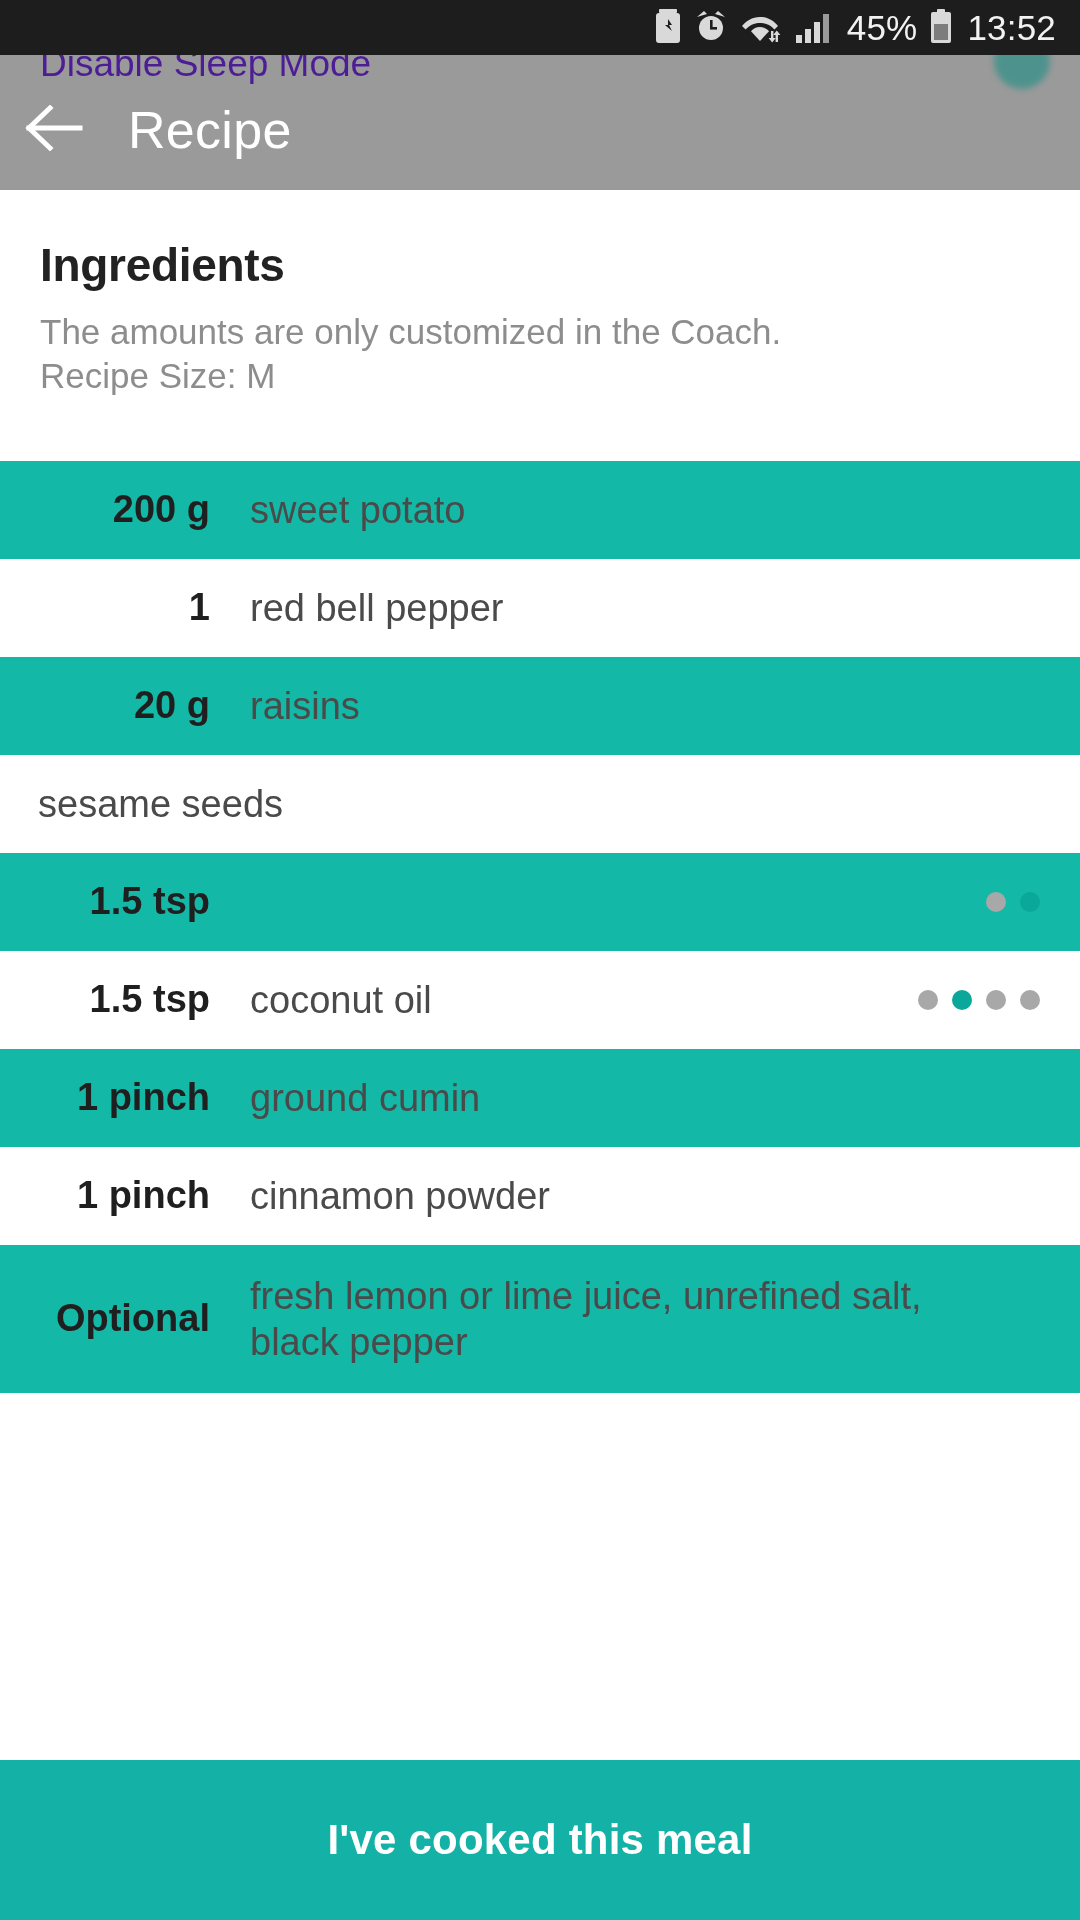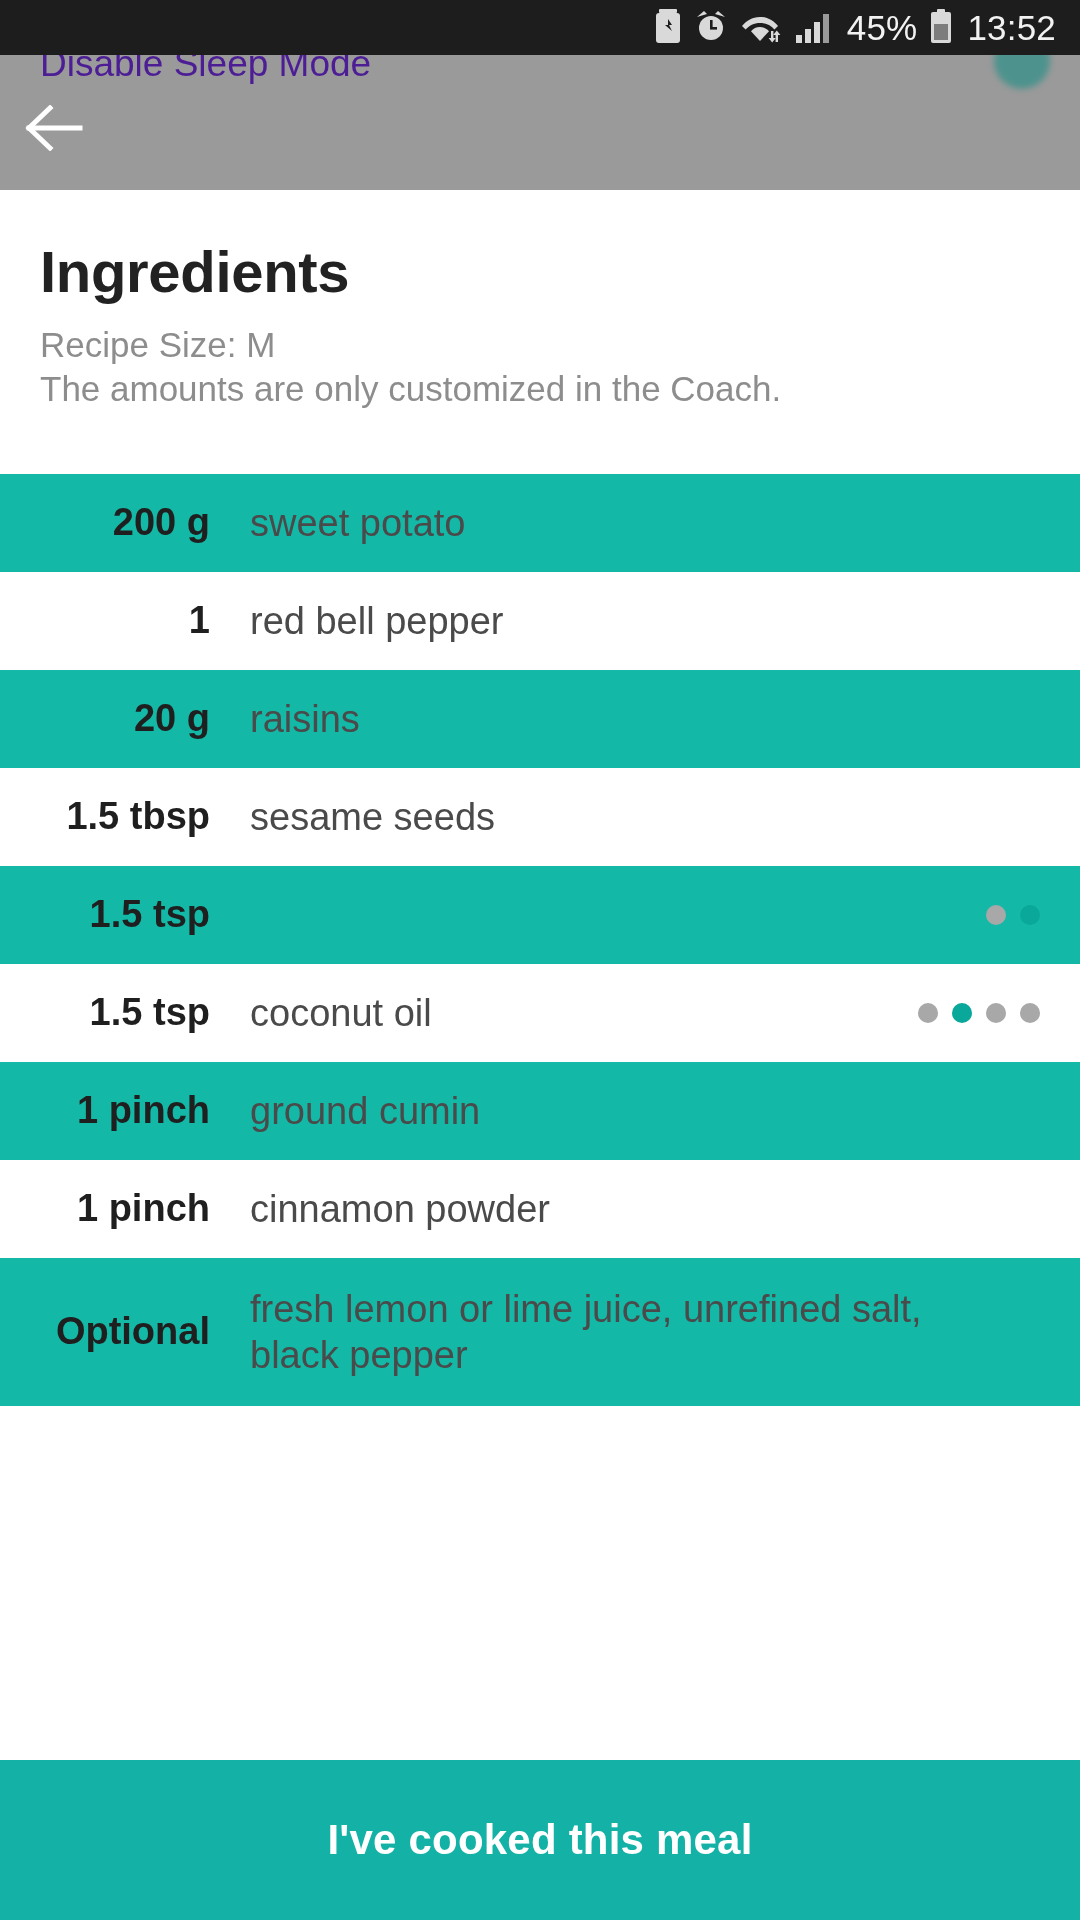--- a/index.html
+++ b/index.html
@@ -59,21 +59,21 @@
     background:#9a9a9a; z-index:15;
   }
 
   
   .content{
     position:absolute; top:190px; left:0; width:1080px;
     background:#ffffff; z-index:5;
   }
   .section-head{ padding:48px 40px 0 40px; }
   .section-title{
-    font-size:58px; font-weight:700; color:#222222; letter-spacing:-.3px;
+    font-size:46px; font-weight:700; color:#222222; letter-spacing:-.3px;
   }
   .section-sub{
     margin-top:18px; font-size:35px; color:#8d8d8d;
     line-height:1.27; font-weight:400;
   }
   .sub-line{ display:block; }
 
   .list{ margin-top:62px; }
   .row{
     position:relative; display:flex; align-items:center;
@@ -168,47 +168,47 @@
   <div class="toolbar-strip"></div>
   <div class="toolbar">
     <div class="back-btn">
       <span>
         <svg width="62" height="46" viewBox="0 0 62 46">
           <path d="M26 3 L5 23 L26 43" stroke="#ffffff" stroke-width="5" fill="none" stroke-linecap="square"></path>
           <line x1="5" y1="23" x2="56" y2="23" stroke="#ffffff" stroke-width="5" stroke-linecap="square"></line>
         </svg>
       </span>
     </div>
+    <div class="toolbar-title">Recipe</div>
   </div>
 
   <div class="content">
 
     <div class="section-head">
       <div class="section-title">Ingredients</div>
       <div class="section-sub">
+        <span class="sub-line">The amounts are only customized in the Coach.</span>
         <span class="sub-line">Recipe Size: M</span>
-        <span class="sub-line">The amounts are only customized in the Coach.</span>
       </div>
     </div>
 
     <div class="list" id="ingredient-list">
         <div class="row alt">
           <div class="amount">200 g</div>
           <div class="name">sweet potato</div>
         </div>
         <div class="row plain">
           <div class="amount">1</div>
           <div class="name">red bell pepper</div>
         </div>
         <div class="row alt">
           <div class="amount">20 g</div>
           <div class="name">raisins</div>
         </div>
         <div class="row plain">
-          <div class="amount">1.5 tbsp</div>
           <div class="name">sesame seeds</div>
         </div>
         <div class="row alt">
           <div class="amount">1.5 tsp</div>
           <div class="dots">
             <span class="dot"></span>
             <span class="dot on"></span>
           </div>
         </div>
         <div class="row plain">

